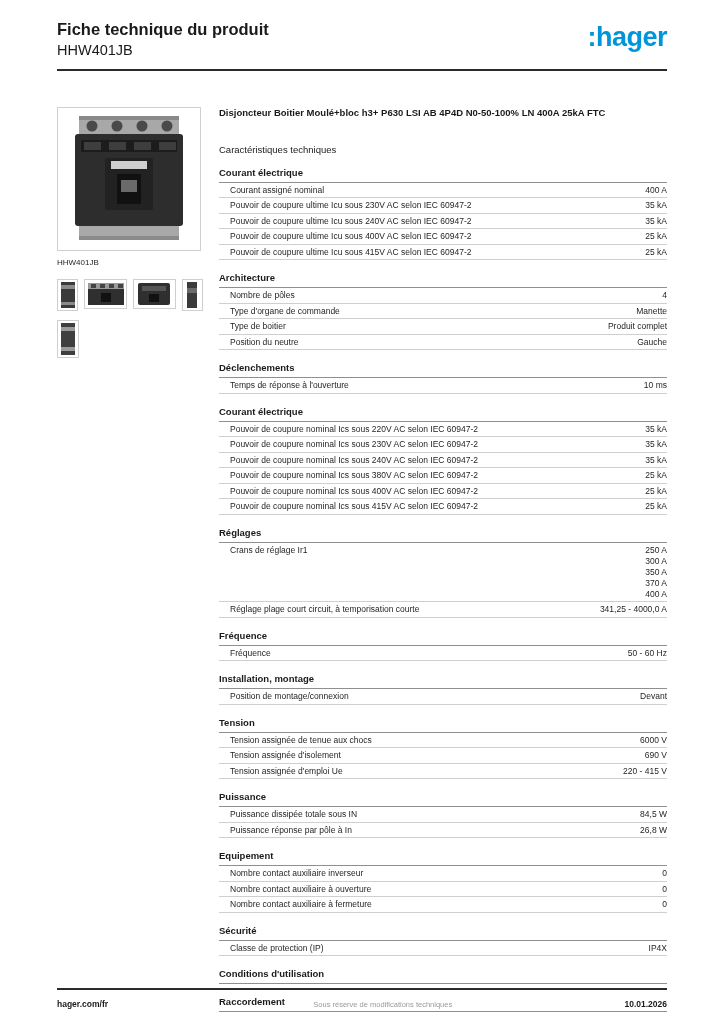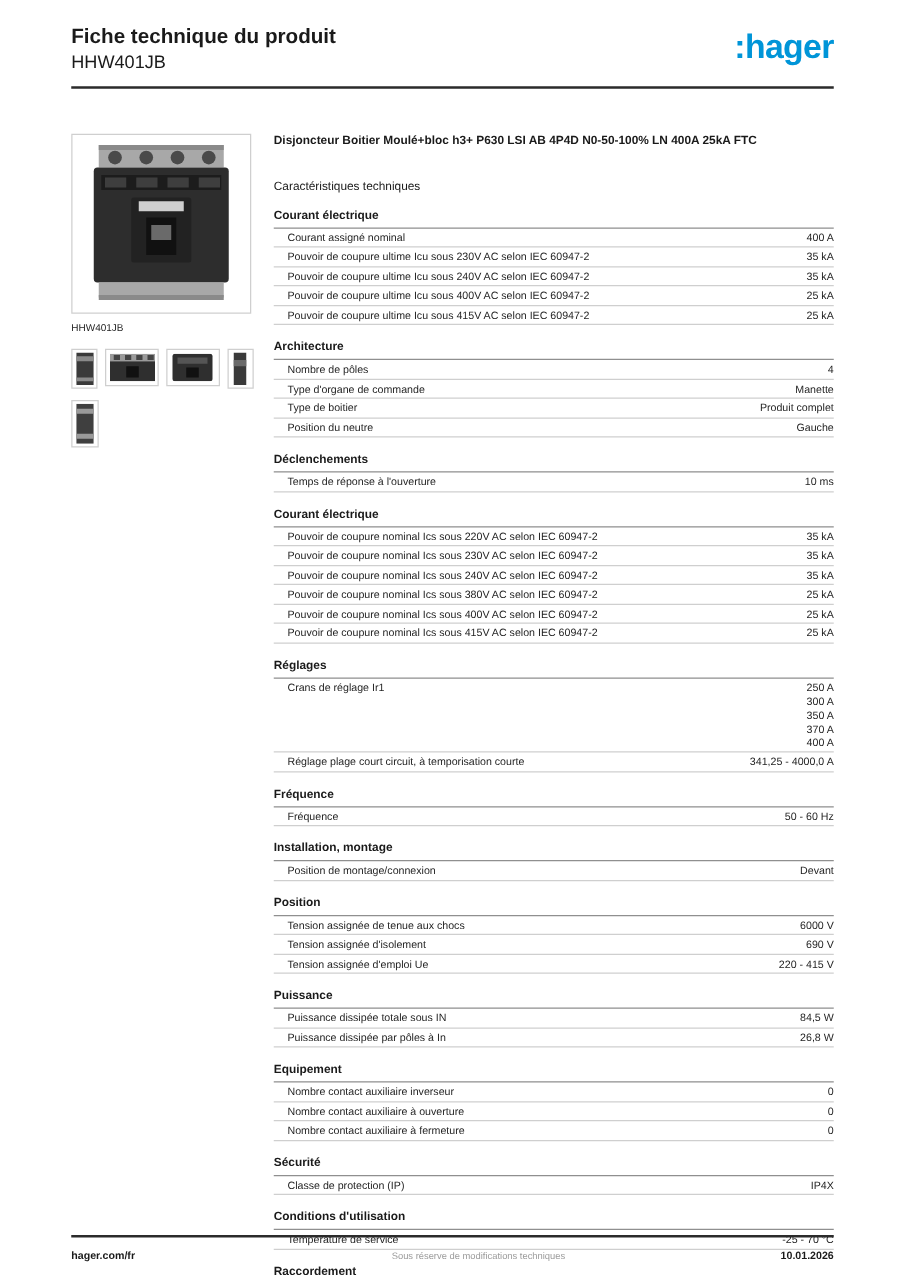--- a/index.html
+++ b/index.html
@@ -269,21 +269,21 @@
           <section>
             <div class="spec-heading">Installation, montage</div>
             <div class="spec-row">
               <div class="spec-label">Position de montage/connexion</div>
               <div class="spec-value">
                 <div>Devant</div>
               </div>
             </div>
           </section>
           <section>
-            <div class="spec-heading">Position</div>
+            <div class="spec-heading">Tension</div>
             <div class="spec-row">
               <div class="spec-label">Tension assignée de tenue aux chocs</div>
               <div class="spec-value">
                 <div>6000 V</div>
               </div>
             </div>
             <div class="spec-row">
               <div class="spec-label">Tension assignée d'isolement</div>
               <div class="spec-value">
                 <div>690 V</div>
@@ -298,21 +298,21 @@
           </section>
           <section>
             <div class="spec-heading">Puissance</div>
             <div class="spec-row">
               <div class="spec-label">Puissance dissipée totale sous IN</div>
               <div class="spec-value">
                 <div>84,5 W</div>
               </div>
             </div>
             <div class="spec-row">
-              <div class="spec-label">Puissance dissipée par pôles à In</div>
+              <div class="spec-label">Puissance réponse par pôle à In</div>
               <div class="spec-value">
                 <div>26,8 W</div>
               </div>
             </div>
           </section>
           <section>
             <div class="spec-heading">Equipement</div>
             <div class="spec-row">
               <div class="spec-label">Nombre contact auxiliaire inverseur</div>
               <div class="spec-value">
@@ -336,26 +336,20 @@
             <div class="spec-heading">Sécurité</div>
             <div class="spec-row">
               <div class="spec-label">Classe de protection (IP)</div>
               <div class="spec-value">
                 <div>IP4X</div>
               </div>
             </div>
           </section>
           <section>
             <div class="spec-heading">Conditions d'utilisation</div>
-            <div class="spec-row">
-              <div class="spec-label">Température de service</div>
-              <div class="spec-value">
-                <div>-25 - 70 °C</div>
-              </div>
-            </div>
           </section>
           <section>
             <div class="spec-heading">Raccordement</div>
           </section>
         </div>
     </div>
 
   </div>
 
   <div class="footer">

